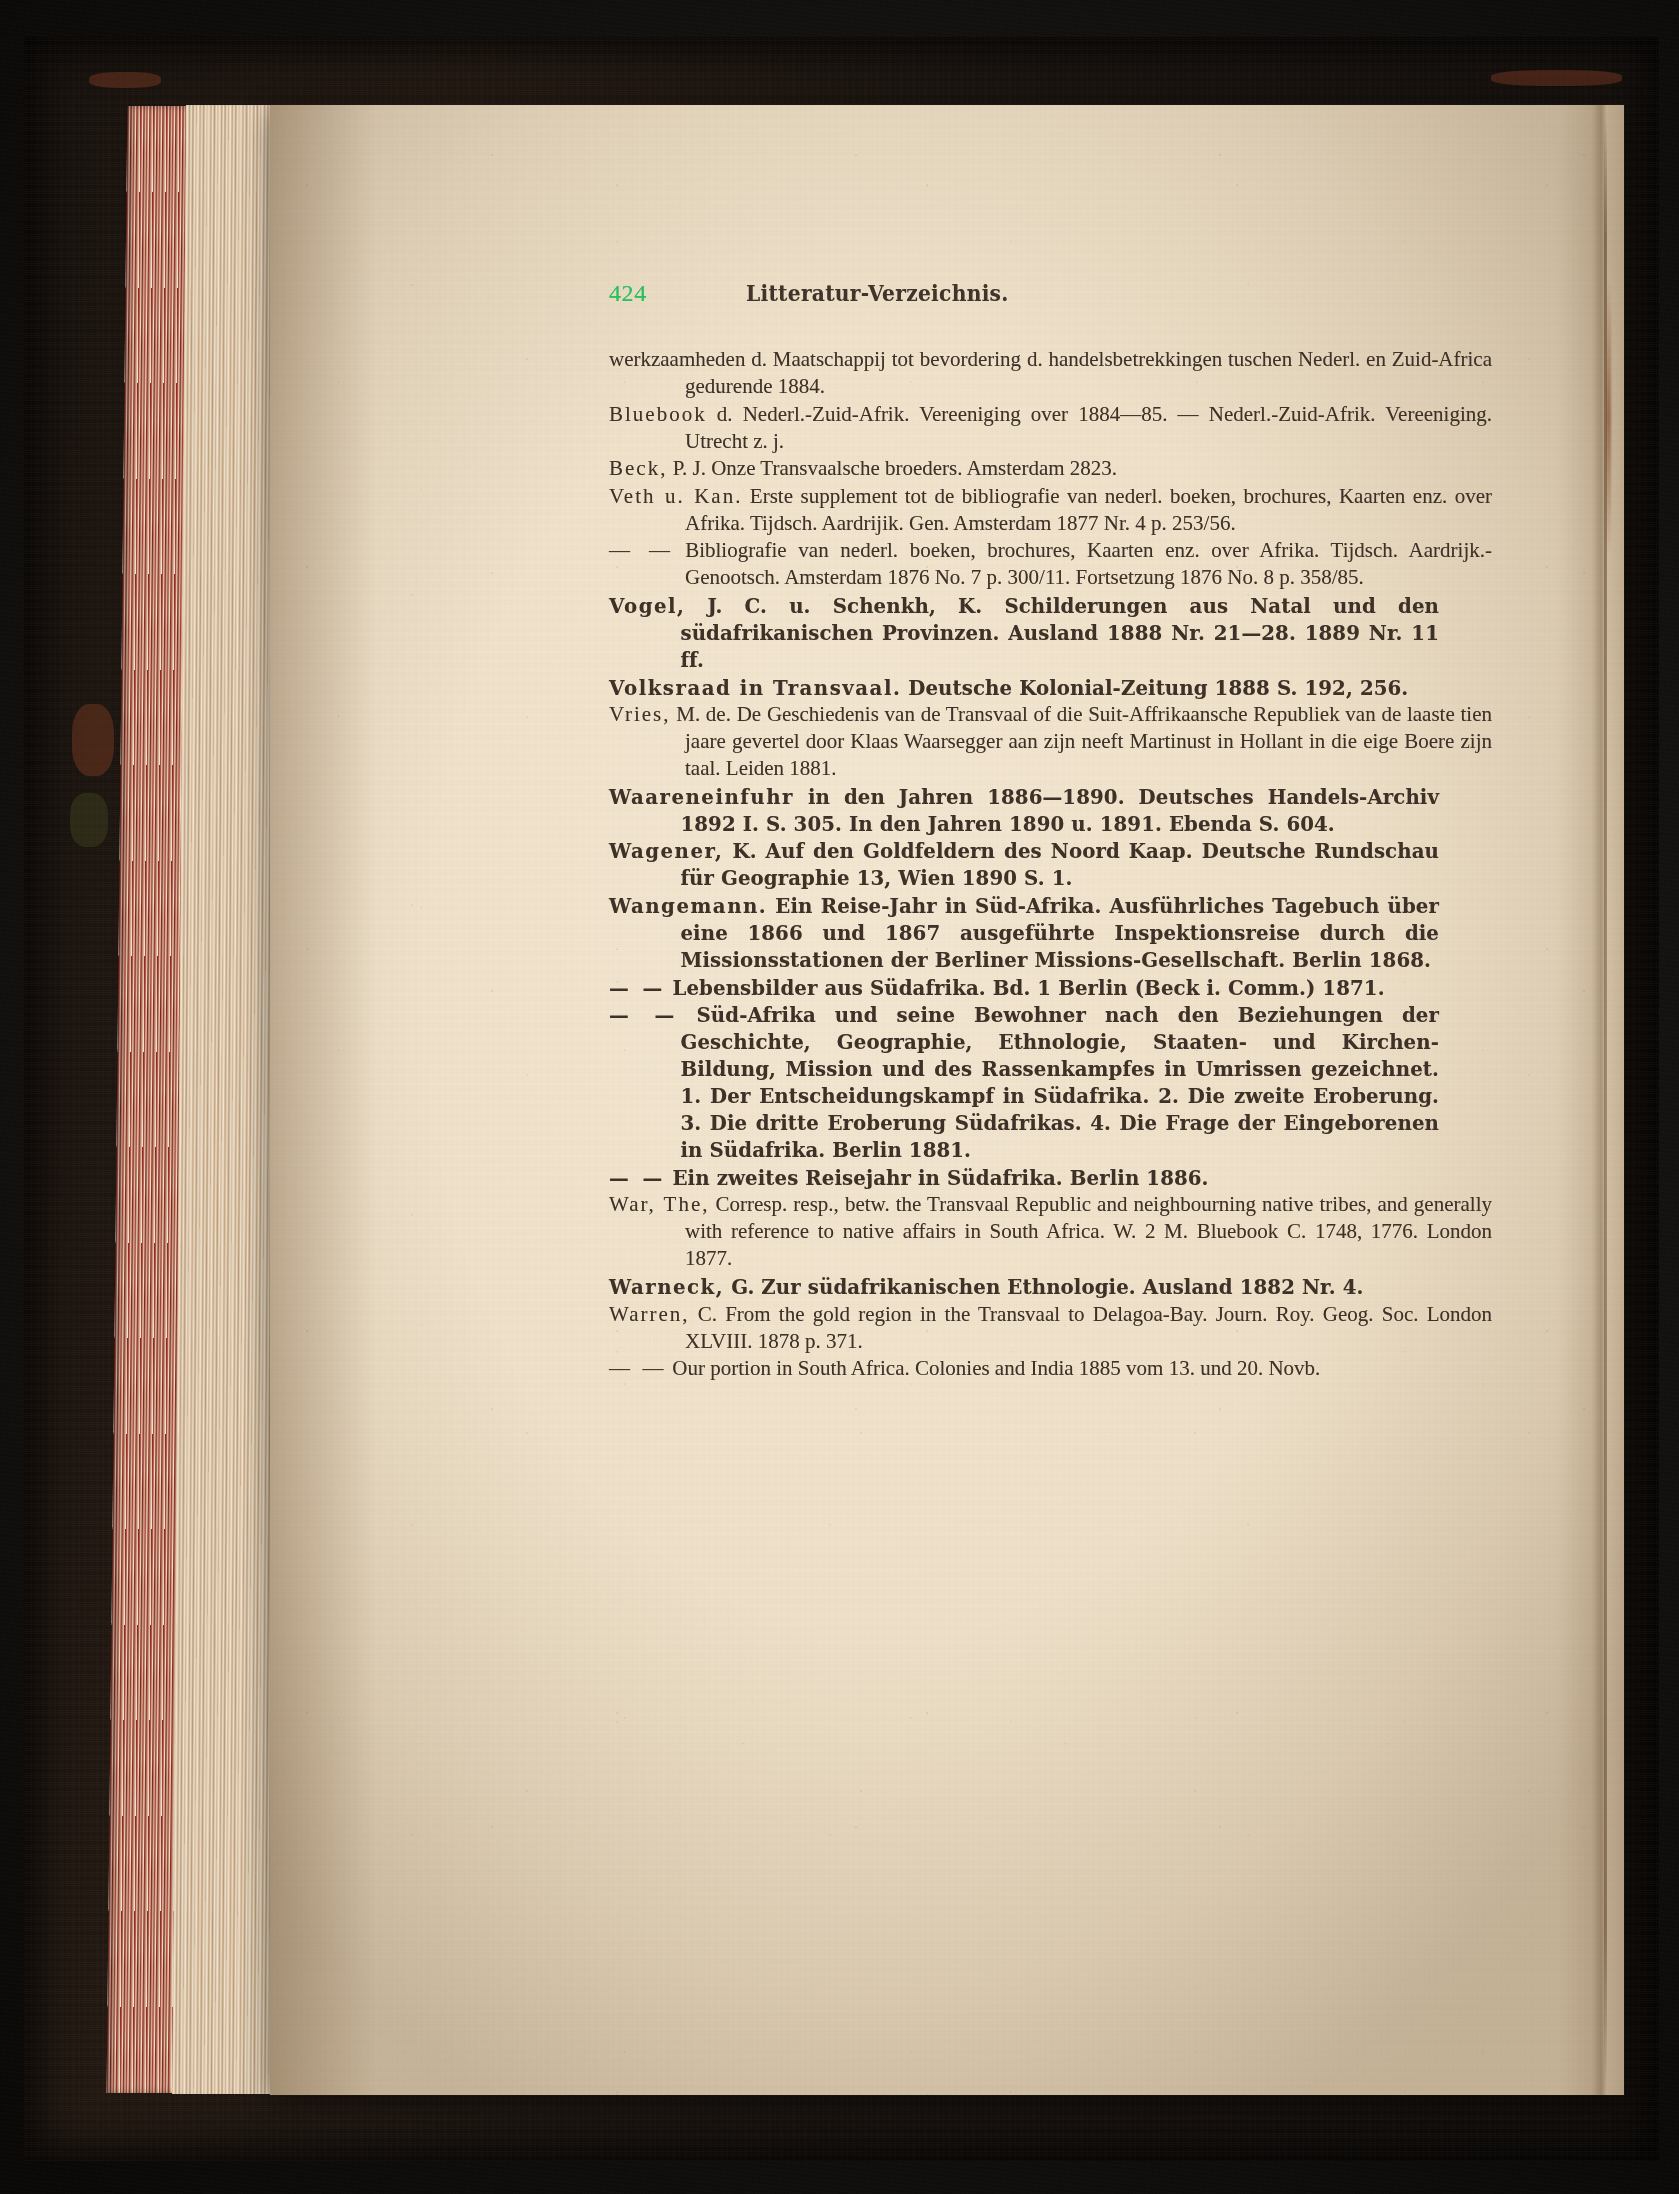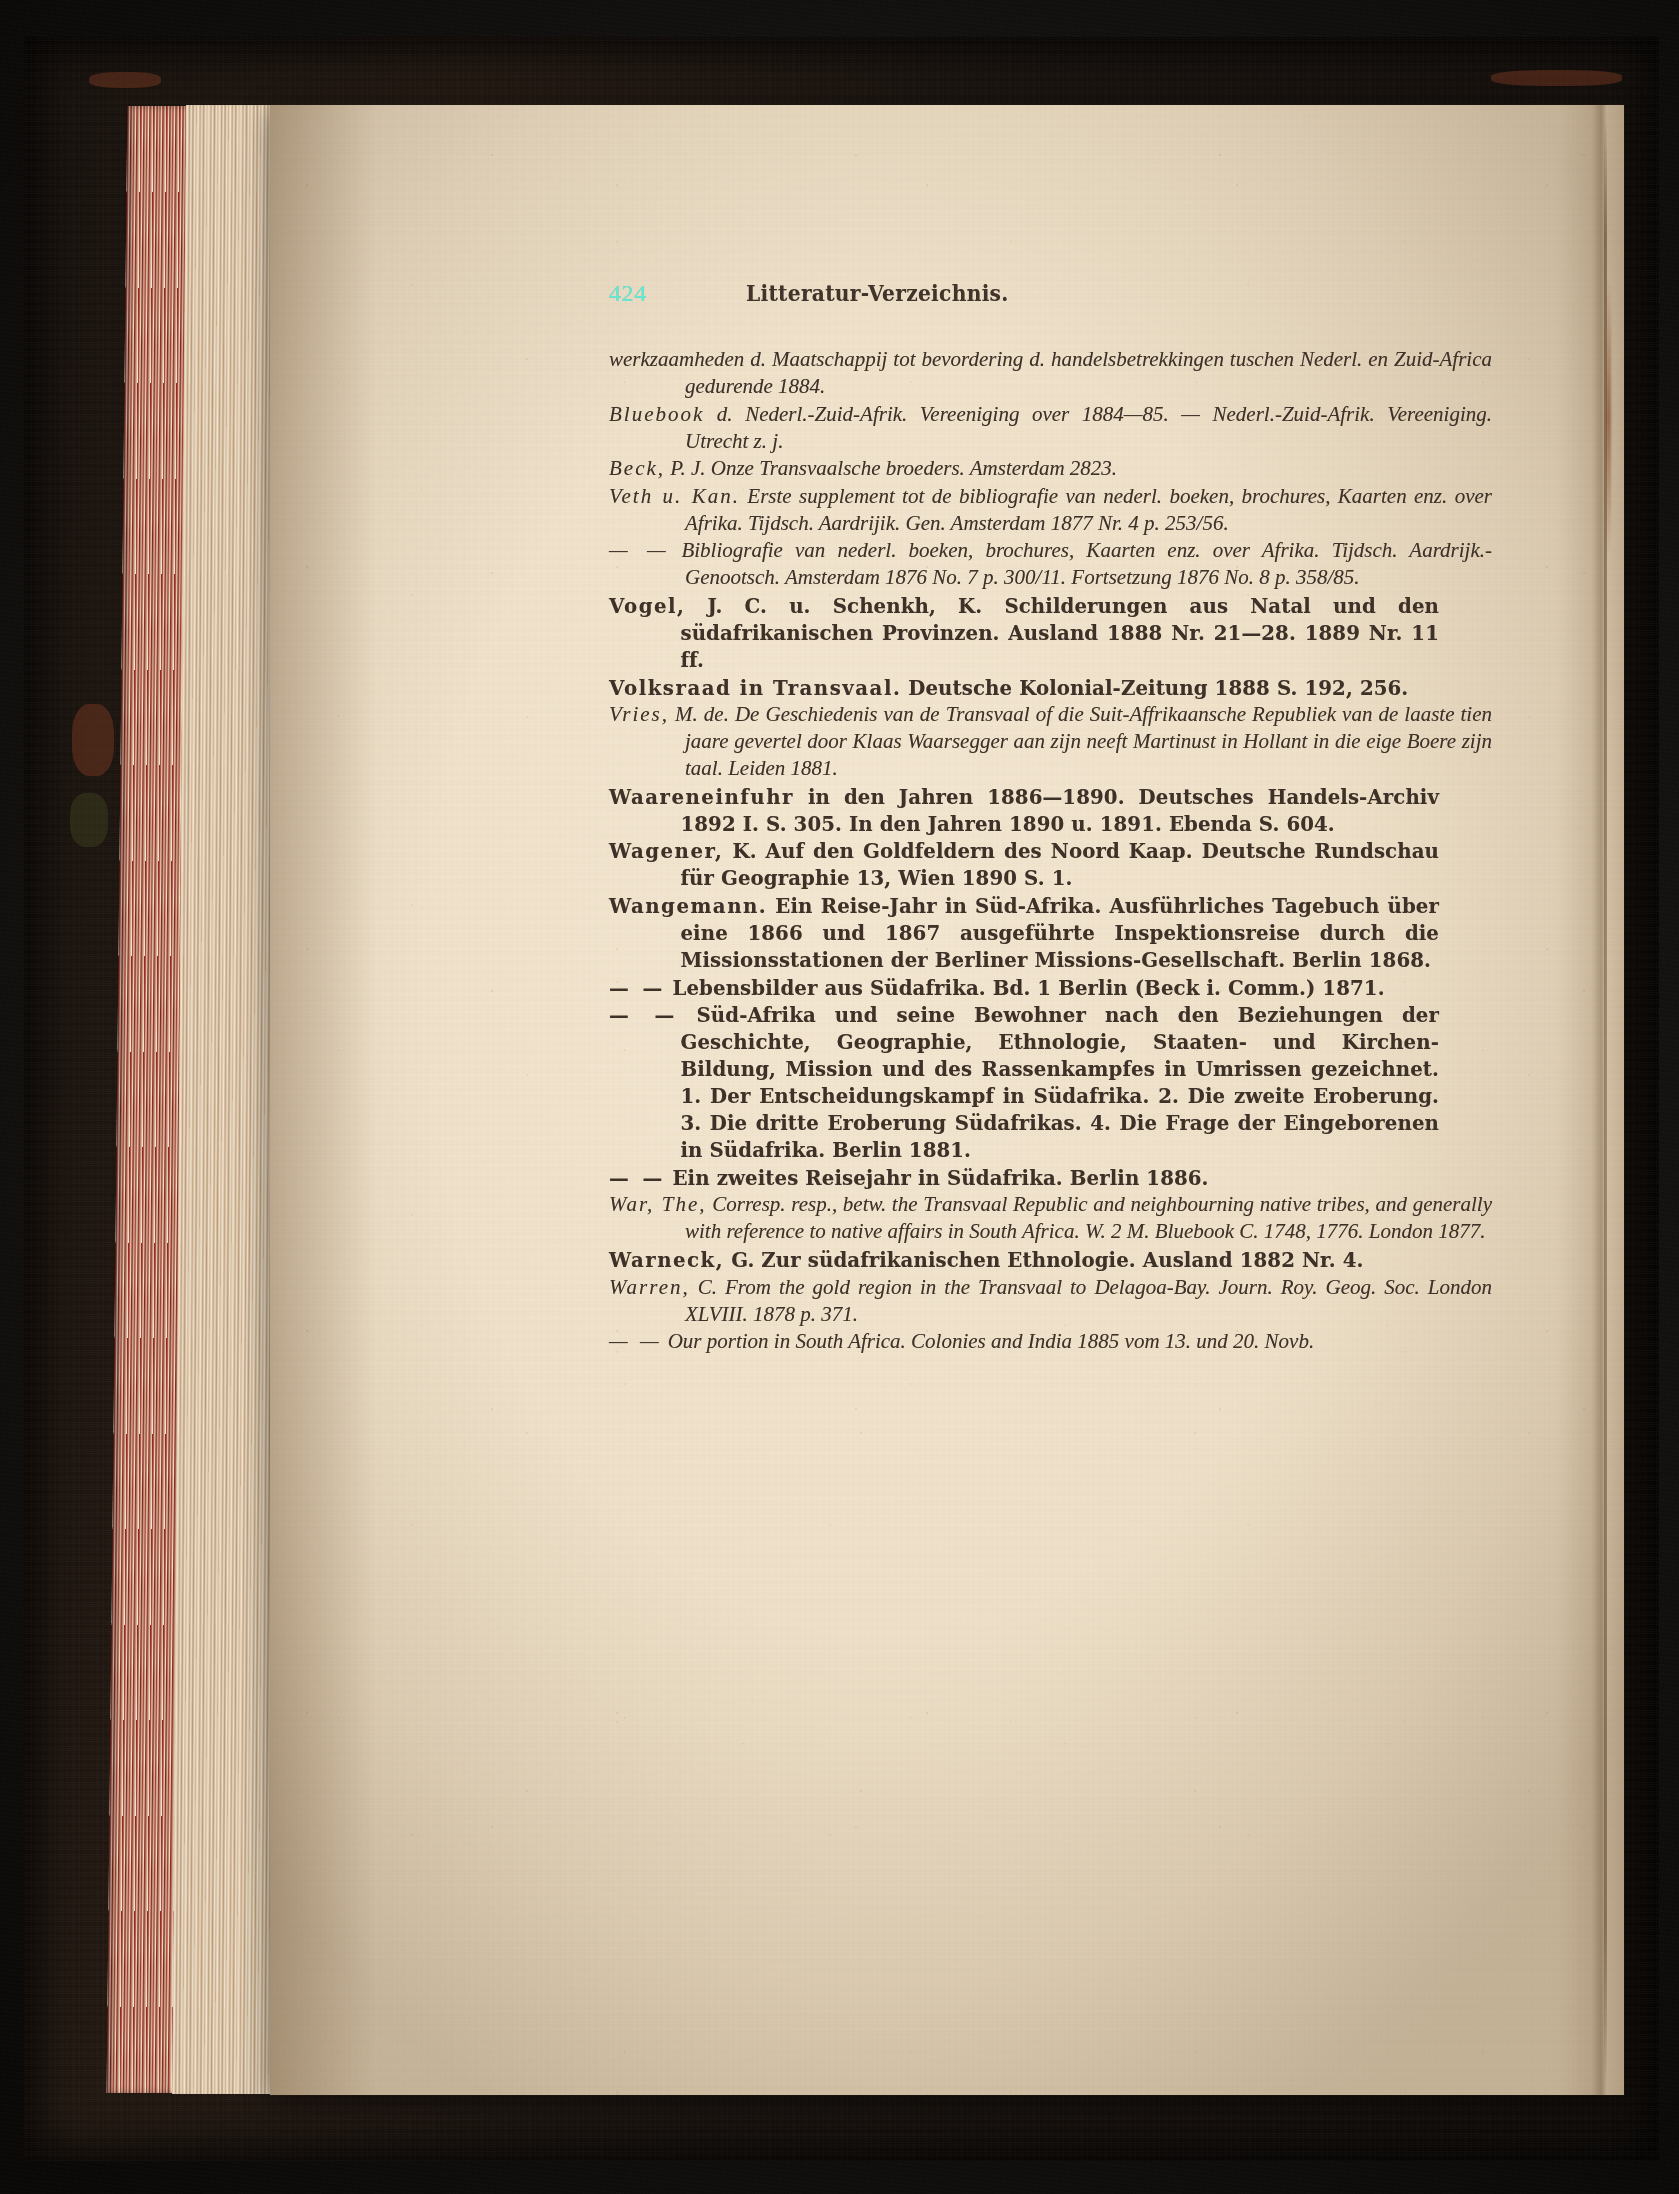--- a/index.html
+++ b/index.html
@@ -90,31 +90,31 @@
   
   #leafVig{position:absolute;left:270px;top:105px;width:1354px;height:1990px;pointer-events:none;
         background:radial-gradient(ellipse 895px 1253px at 46% 44%,
                    rgba(0,0,0,0) 52%, rgba(92,66,38,.10) 80%, rgba(70,48,26,.20) 100%);}
 
   
   #typeblock{position:absolute;left:609px;top:280px;width:883px;
              color:#3c3027;}
 
   .runhead{display:flex;align-items:baseline;margin:0 0 39px 0;}
-  .folio{font-size:24px;letter-spacing:0.6px;color:#5eead4;width:137px;}
+  .folio{font-size:24px;letter-spacing:0.6px;color:#22c55e;width:137px;}
   .headtitle{font-size:22px;color:#41342a;font-family:"DejaVu Serif",serif;
              font-weight:700;letter-spacing:0.3px;transform:scaleX(.92);transform-origin:left;}
 
   .entry{margin:0;padding:0 0 0 76px;text-indent:-76px;
          font-size:21px;line-height:27px;text-align:justify;
          color:#3d3128;}
   .entry + .entry{margin-top:0.6px;}
 
   
-  .ant{font-family:"Liberation Serif",serif;font-style:italic;}
+  .ant{font-family:"Liberation Serif",serif;}
   
   .frak{font-family:"DejaVu Serif",serif;font-weight:700;letter-spacing:0.1px;
         transform:scaleX(.94);transform-origin:left center;}
 
   .hd{letter-spacing:2px;}        
   .hdf{letter-spacing:1.6px;}       
   .dash{letter-spacing:3.6px;}
 
   
   #typeblock{text-shadow:0 0 0.4px rgba(60,46,34,.30);}

